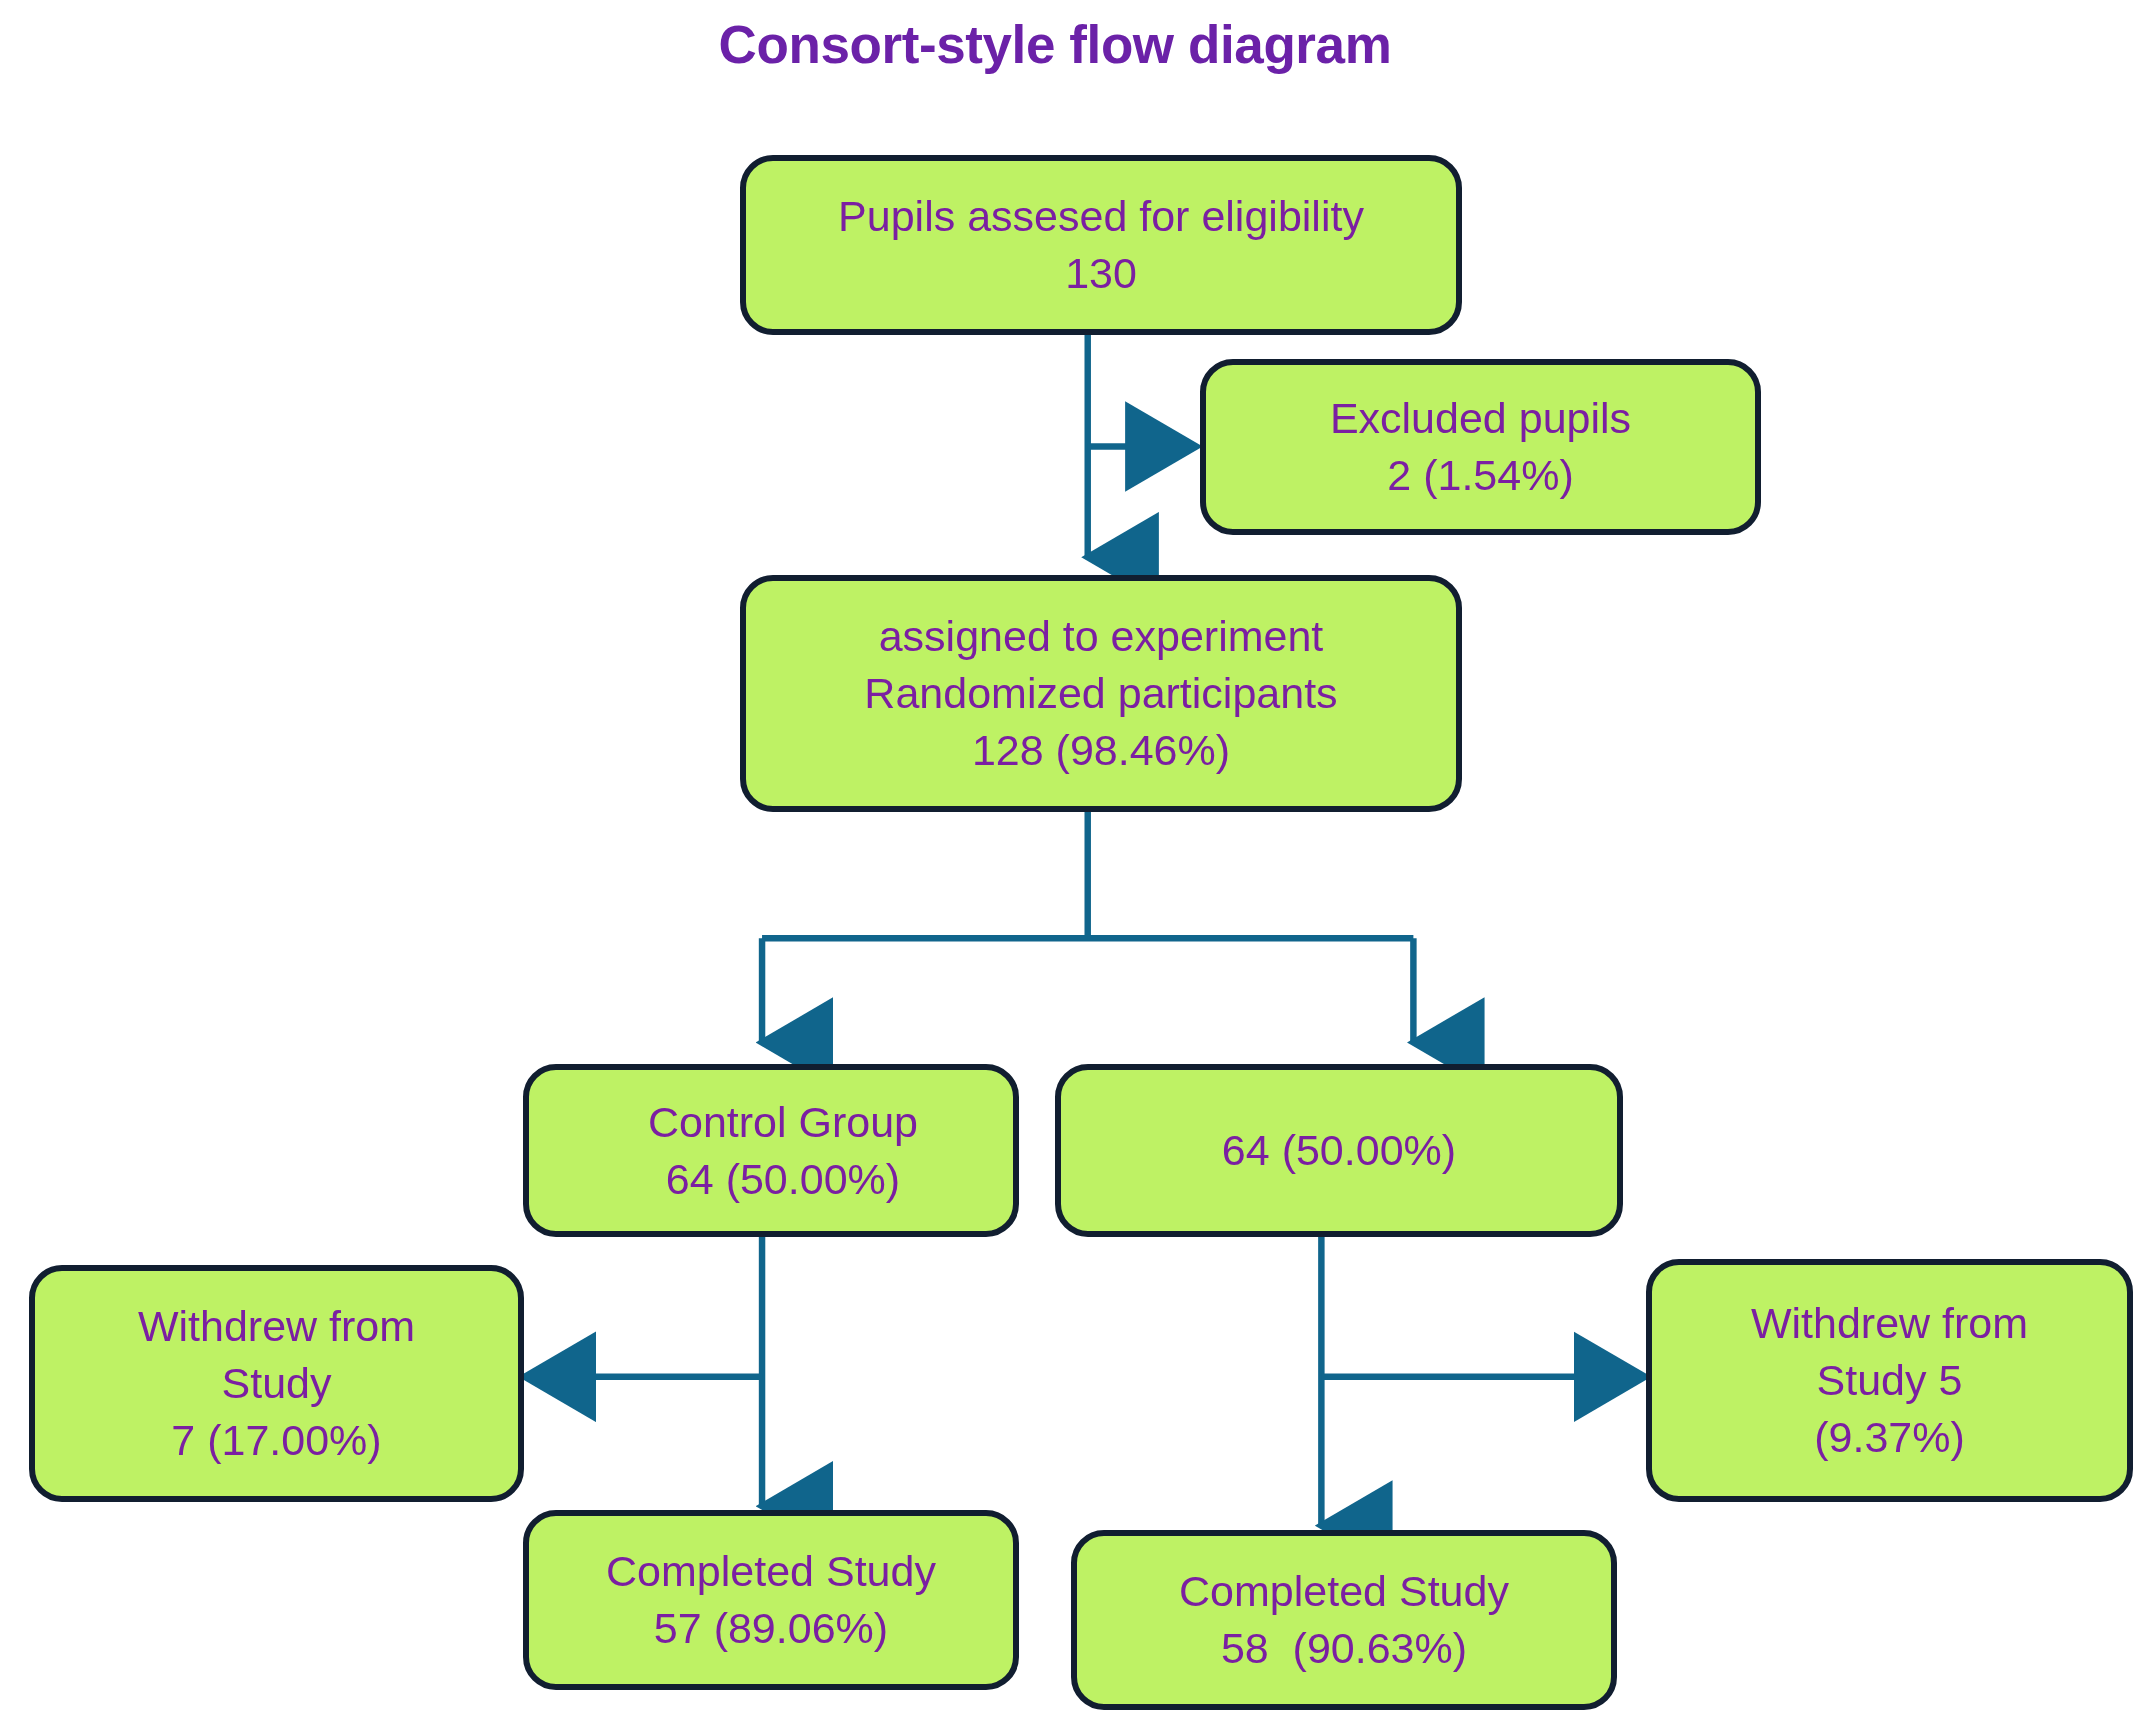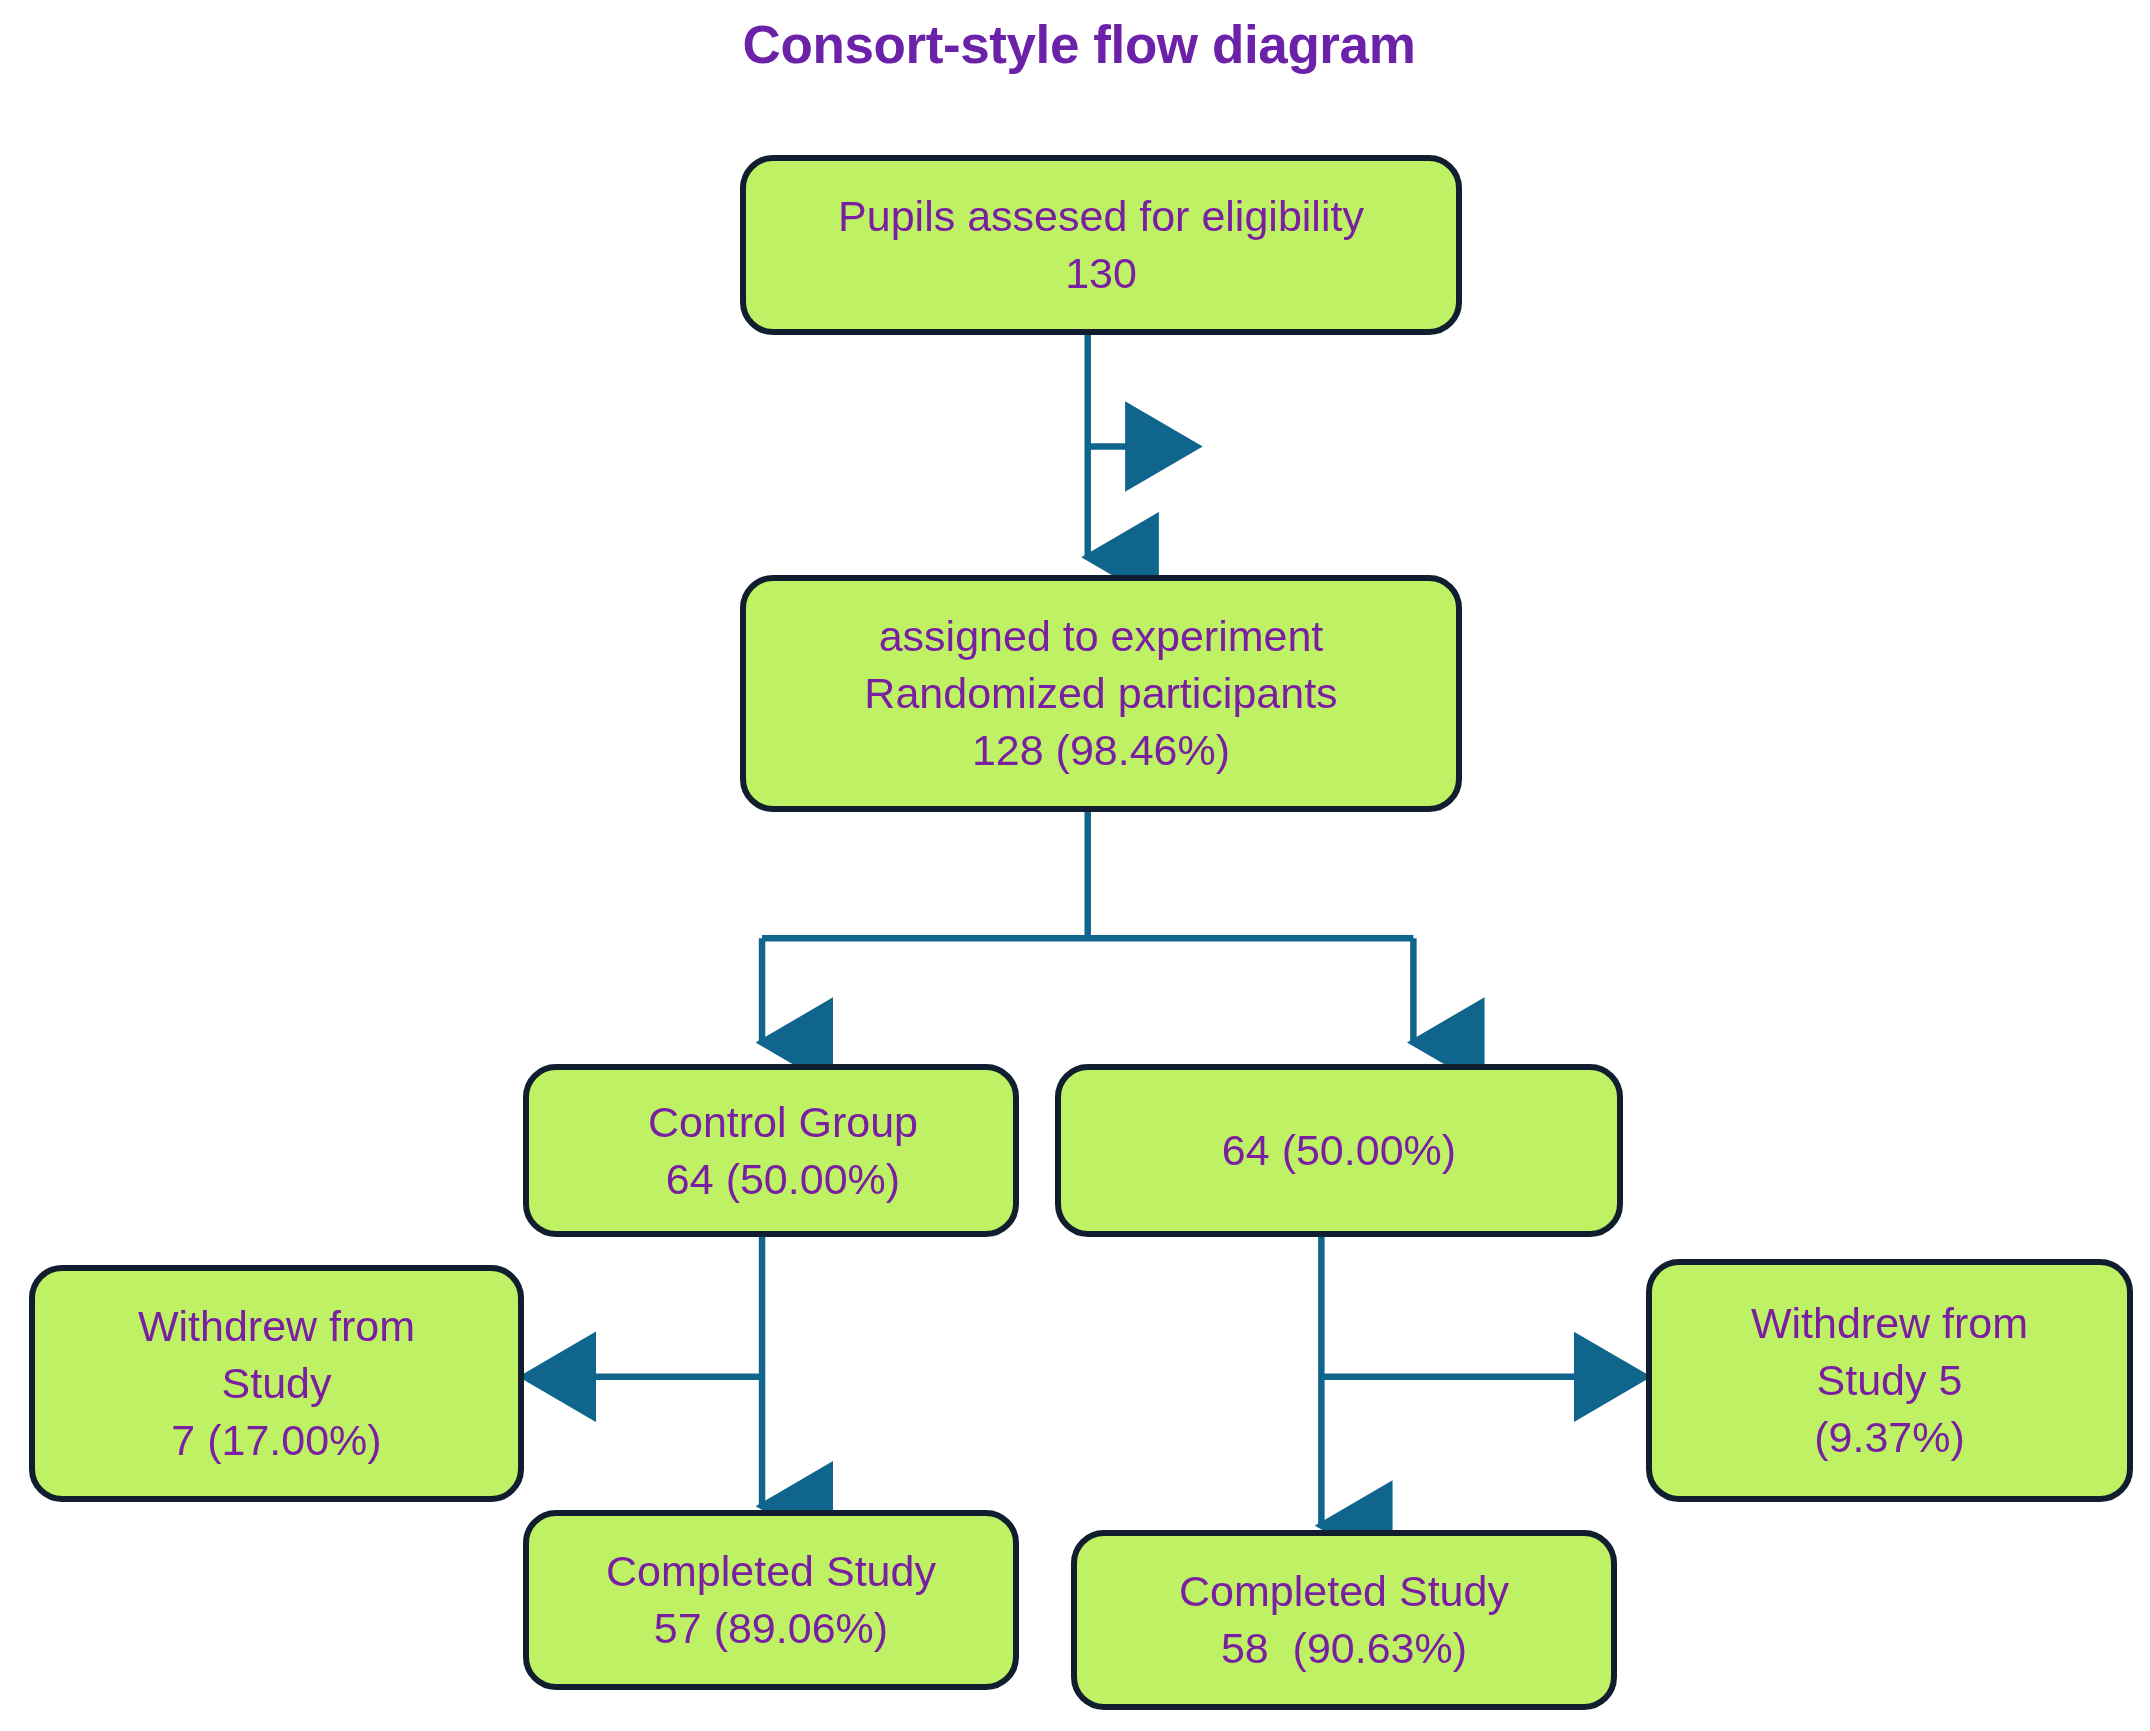--- a/index.html
+++ b/index.html
@@ -29,21 +29,20 @@
     position: absolute;
     left: 0;
     top: 14.4px;
     width: 2110px;
     text-align: center;
     font-size: 53px;
     font-weight: bold;
     color: #6B21A8;
     letter-spacing: -0.4px;
     white-space: nowrap;
-    padding-left: 24px;
   }
   .node {
     position: absolute;
     box-sizing: border-box;
     background: #bef264;
     border: 6.5px solid #111E30;
     border-radius: 33px;
     display: flex;
     flex-direction: column;
     align-items: center;
@@ -98,20 +97,24 @@
 
       <path d="M1838,1915 L2288,1915" marker-end="url(#ah-right)"></path>
     </g>
   </svg>
 
   <div class="node" style="left:740px; top:155px; width:722px; height:180px;">
     <span class="line">Pupils assesed for eligibility</span>
     <span class="line">130</span>
   </div>
 
+  <div class="node" style="left:1200px; top:359px; width:561px; height:176px;">
+    <span class="line">Excluded pupils</span>
+    <span class="line">2 (1.54%)</span>
+  </div>
 
   <div class="node" style="left:740px; top:575px; width:722px; height:237px;">
     <span class="line">assigned to experiment</span>
     <span class="line">Randomized participants</span>
     <span class="line">128 (98.46%)</span>
   </div>
 
   <div class="node" style="left:523px; top:1064px; width:496px; height:173px;padding-left:24px;">
     <span class="line">Control Group</span>
     <span class="line">64 (50.00%)</span>

